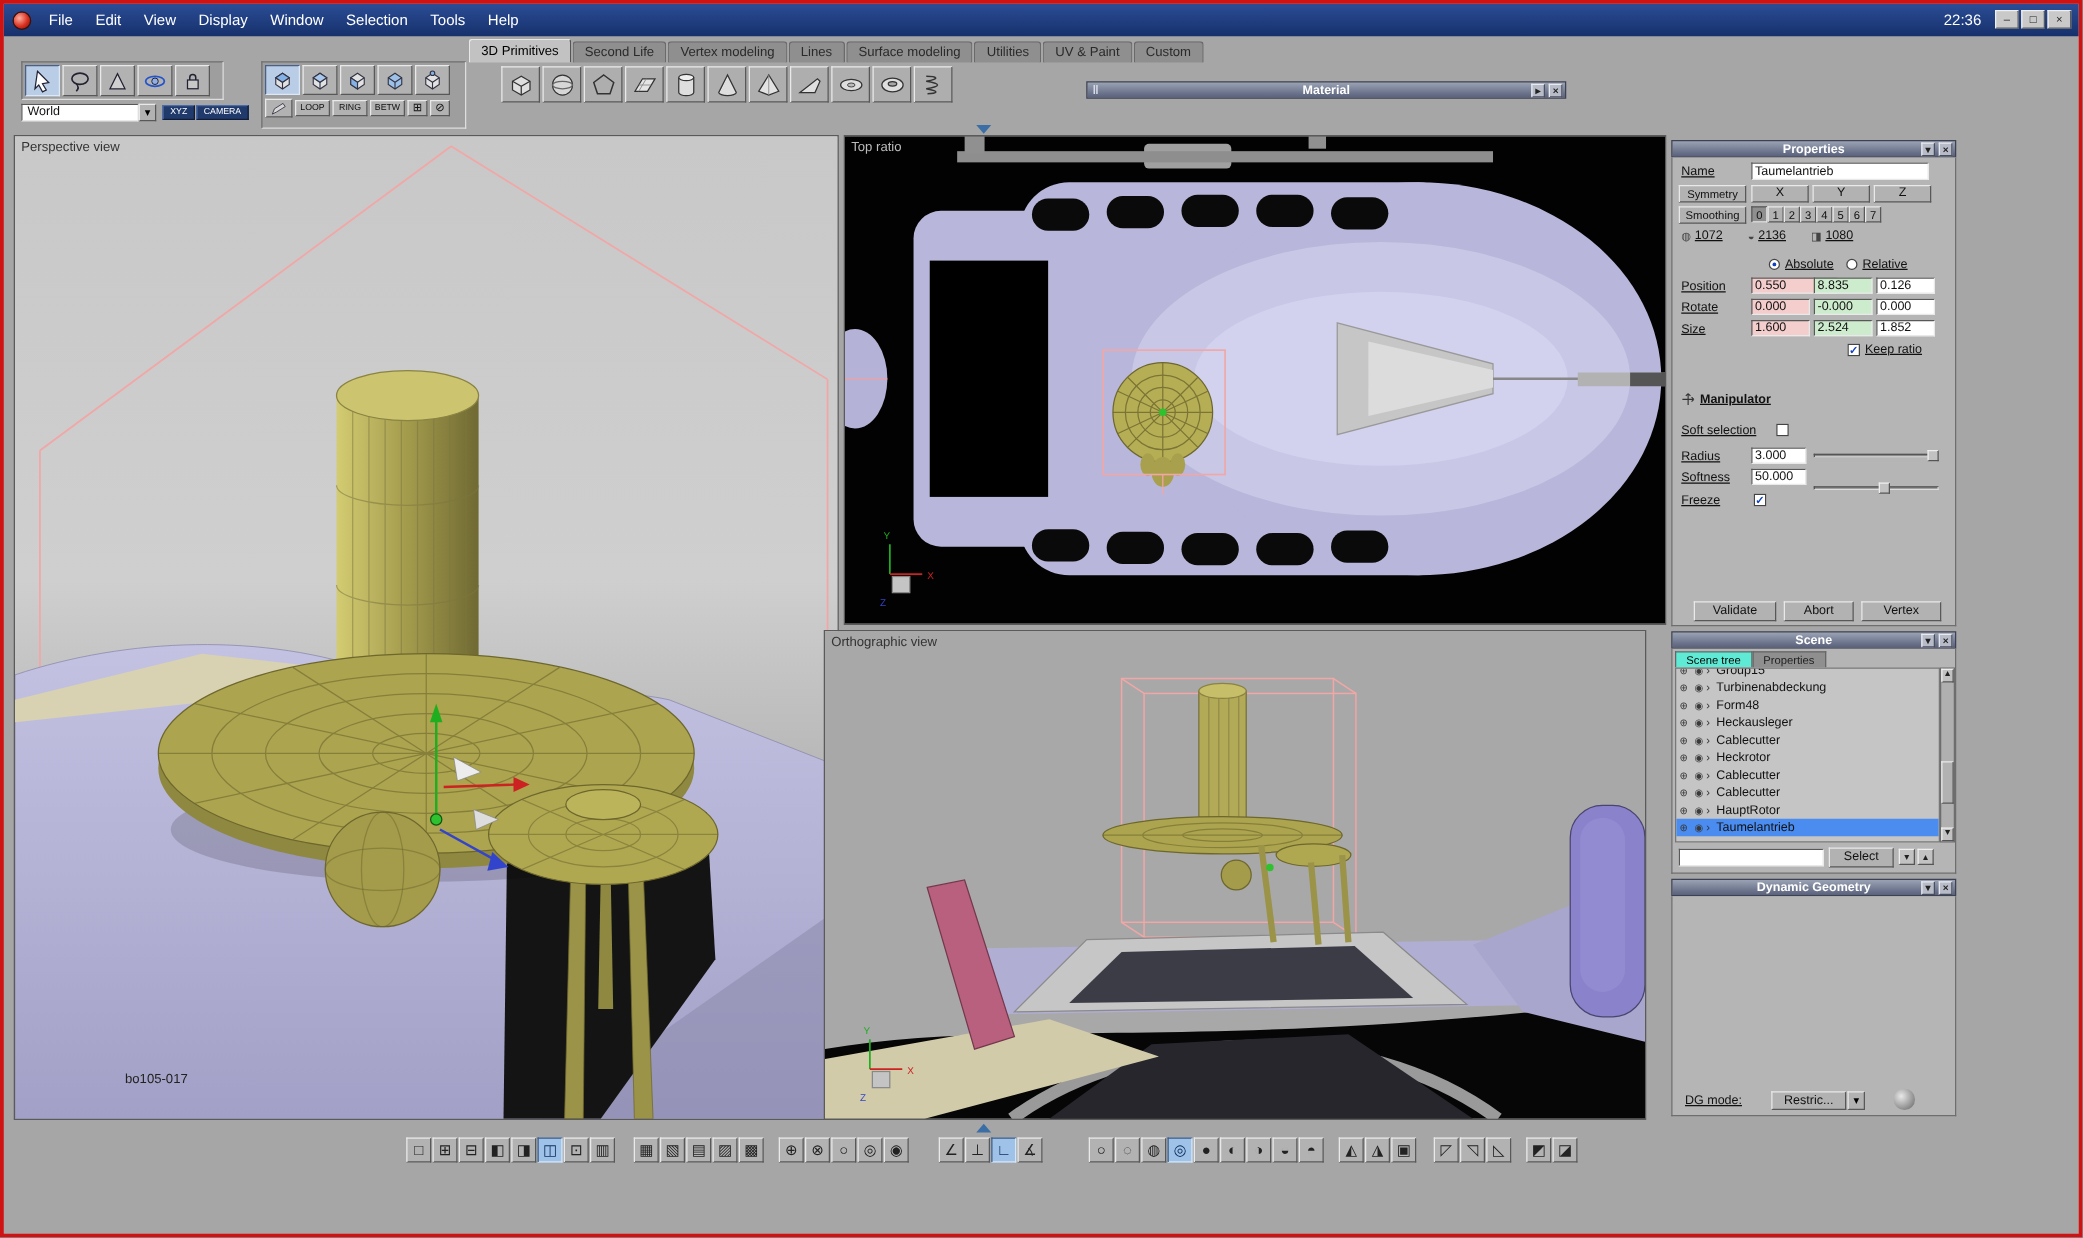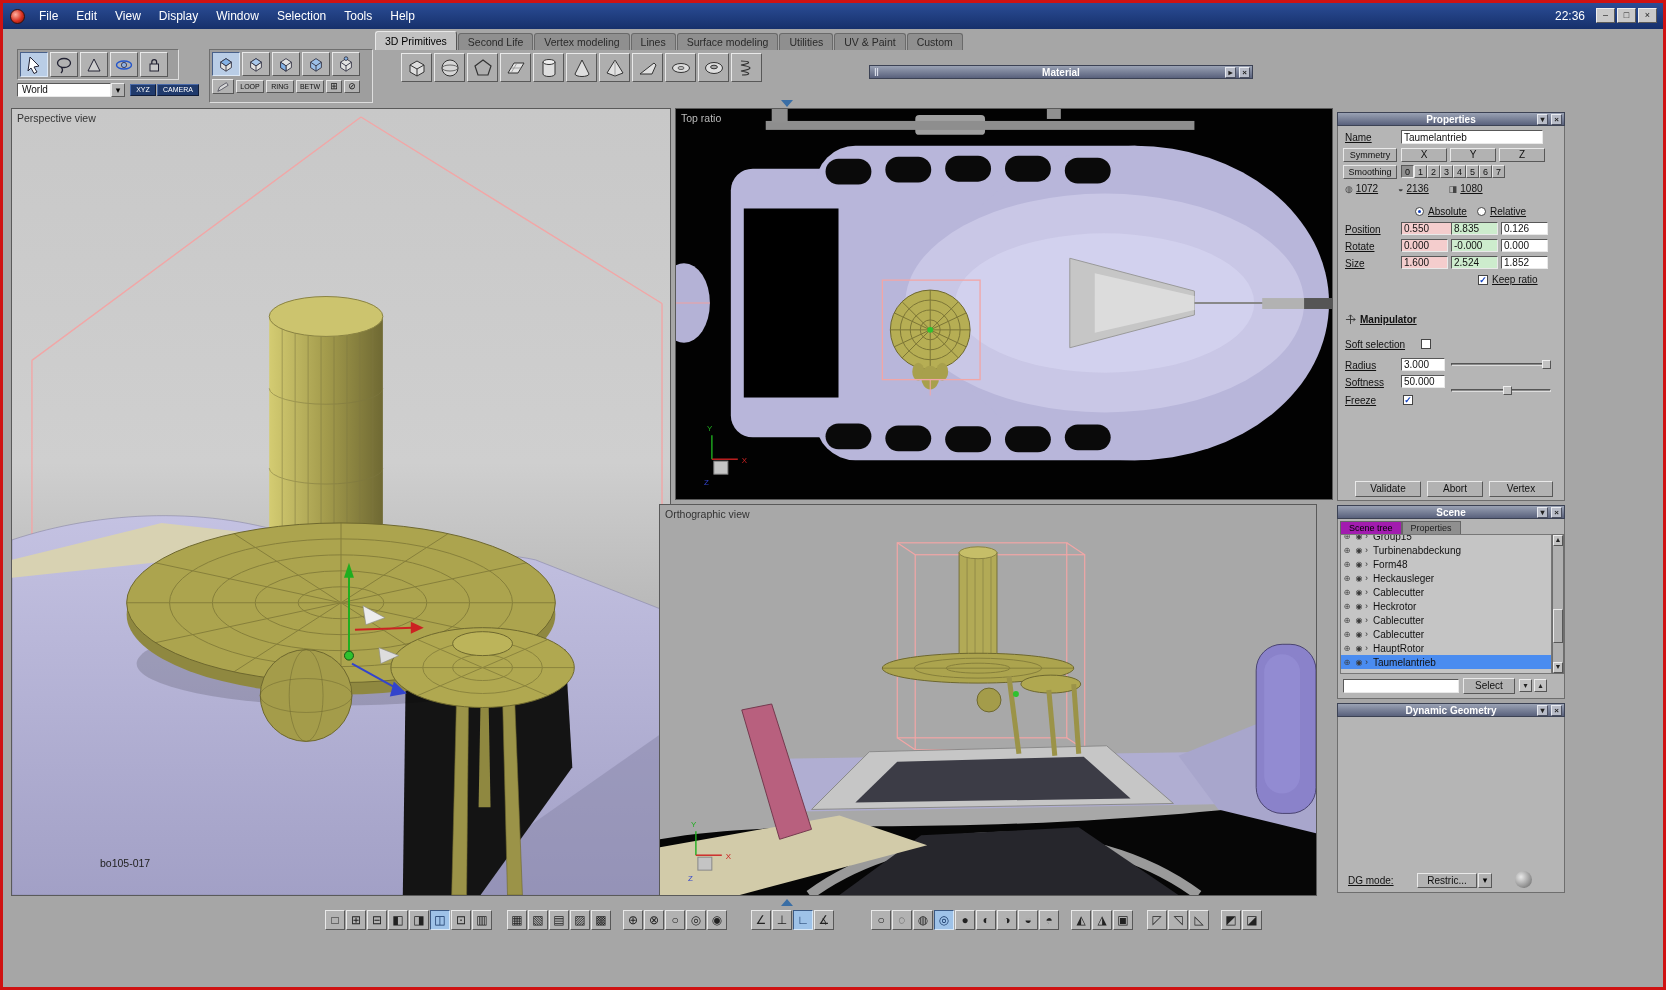--- a/index.html
+++ b/index.html
@@ -43,21 +43,21 @@
   .radio.on::after { content:""; position:absolute; left:2px; top:2px; width:3px; height:3px; border-radius:50%; background:#1040c0; }
   .slider { height:9px; position:relative; }
   .slider .track { position:absolute; left:0; right:0; top:3px; height:3px; background:#8a8a8a; border:1px solid; border-color:#555 #ddd #ddd #555; }
   .slider .thumb { position:absolute; top:0; width:9px; height:9px; background:#c2c2c2; border:1px solid; border-color:#eee #555 #555 #eee; }
 
   .viewport { border:1px solid #5a5a5a; box-shadow:0 0 0 1px #cfcfcf inset; }
   .vplabel { position:absolute; left:5px; top:3px; font-size:10.5px; color:#333; z-index:5; }
 
   .scenetabs { display:flex; }
   .scenetab { height:13px; font-size:9px; line-height:13px; padding:0 8px; background:#8f8f8f; color:#222; border:1px solid #666; border-bottom:none; }
-  .scenetab.active { background:#a21caf; color:#000; }
+  .scenetab.active { background:#5eead4; color:#000; }
   .srow { height:14px; display:flex; align-items:center; font-size:10px; color:#111; }
   .srow .ric { font-size:8px; color:#3a3a3a; width:12px; text-align:center; }
   .srow .exp { font-size:9px; color:#333; width:8px; }
   .srow.sel { background:#4a8cf0; }
   .sbar { background:#b0b0b0; border:1px solid #6e6e6e; }
   .sbtn { font-size:7px; text-align:center; color:#222; background:#c2c2c2; border:1px solid; border-color:#eee #555 #555 #eee; }
 
   .bt { width:20px; height:20px; font-size:12px; line-height:18px; text-align:center; color:#222; background:#b2b2b2; border:1px solid; border-color:#e9e9e9 #585858 #585858 #e9e9e9; }
   .bt.on { background:#9ec2e8; border-color:#3c5a84 #d6e6f6 #d6e6f6 #3c5a84; color:#103060; }
 

